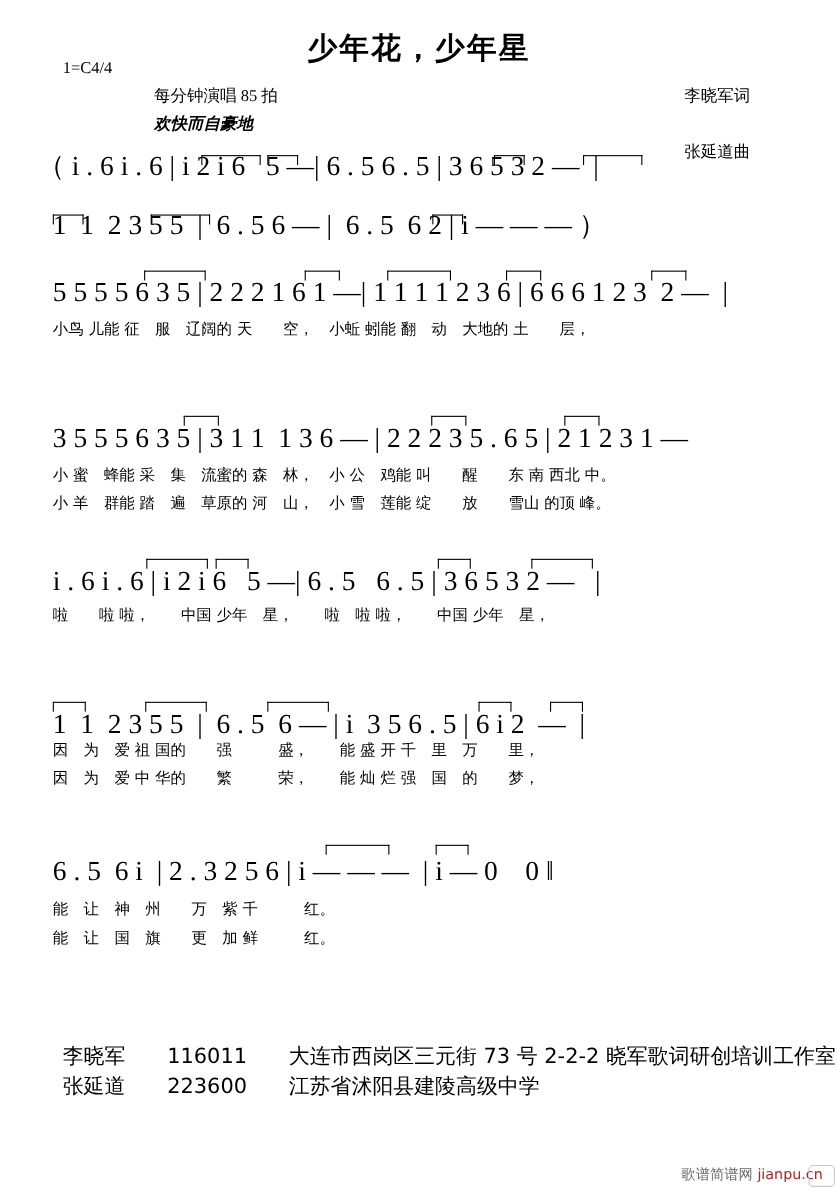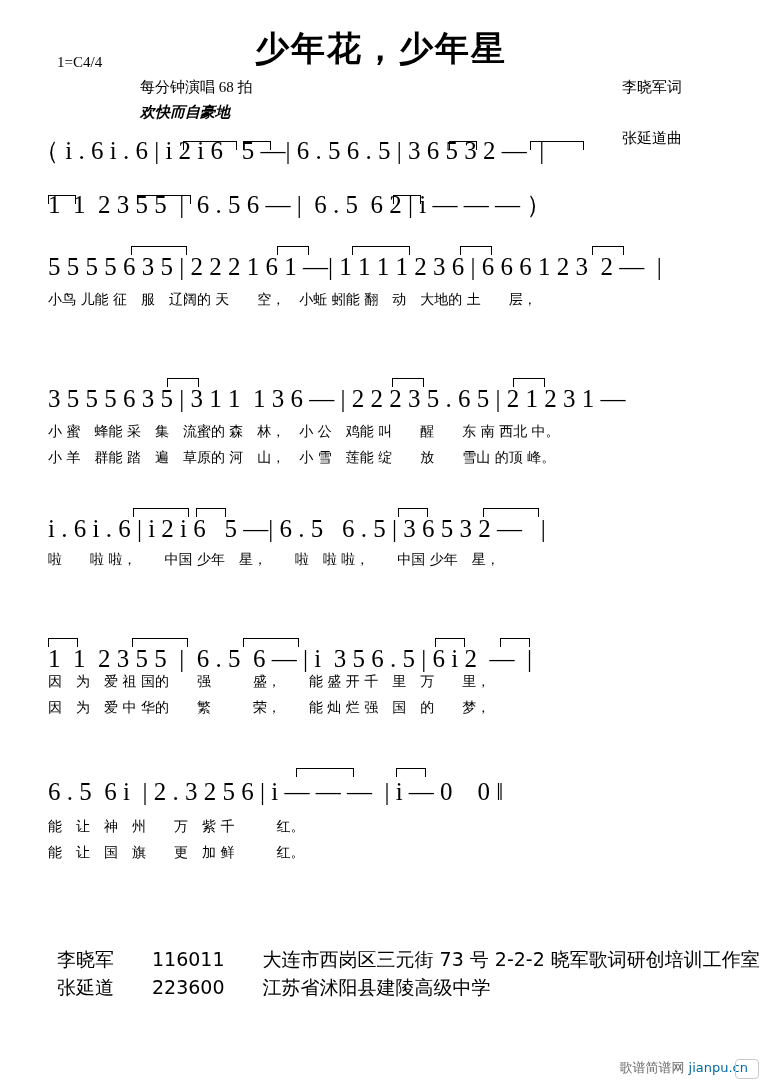--- a/index.html
+++ b/index.html
@@ -11,21 +11,21 @@
     position:relative;
     overflow:hidden;
   }
   .sheet{position:relative;width:762px;height:1085px;}
 
   .title{
     position:absolute;top:26px;left:0;width:762px;
     text-align:center;
     font-family:"DejaVu Sans", sans-serif;
     font-weight:bold;
-    font-size:34px;
+    font-size:27px;
     letter-spacing:2px;
   }
 
   .key{
     position:absolute;top:54px;left:57px;
     font-size:15px;
     font-family:"Liberation Serif", serif;
   }
   .tempo{
     position:absolute;top:78px;left:140px;
@@ -80,36 +80,36 @@
   }
   .foot1{top:947px;}
   .foot2{top:975px;}
 
   .watermark{
     position:absolute;right:14px;bottom:8px;
     font-family:"DejaVu Sans", sans-serif;
     font-size:13px;
     color:#6b6b6b;
   }
-  .watermark .site{color:#0369a1;}
+  .watermark .site{color:#b91c1c;}
   .wm-logo{
     position:absolute;right:3px;bottom:6px;
     width:22px;height:18px;
     border:1.5px solid #c9c9c9;border-radius:4px;
   }
 </style>
 </head>
 <body>
 
 <div class="sheet">
 
   <div class="title">少年花，少年星</div>
 
   <div class="key">1=C4/4</div>
-  <div class="tempo">每分钟演唱 68 拍</div>
+  <div class="tempo">每分钟演唱 85 拍</div>
   <div class="mood">欢快而自豪地</div>
   <div class="lyricist">李晓军词</div>
   <div class="composer">张延道曲</div>
 
   <div class="system" style="top:134px;">
     <div class="notes" style="padding-left:34px;">（ i . 6 i . 6 | i 2 i 6   5 —| 6 . 5 6 . 5 | 3 6 5 3 2 —  |</div>
   </div>
   <div class="beam" style="top:141px;left:183px;width:52px;"></div>
   <div class="beam" style="top:141px;left:243px;width:26px;"></div>
   <div class="beam" style="top:141px;left:449px;width:26px;"></div>

